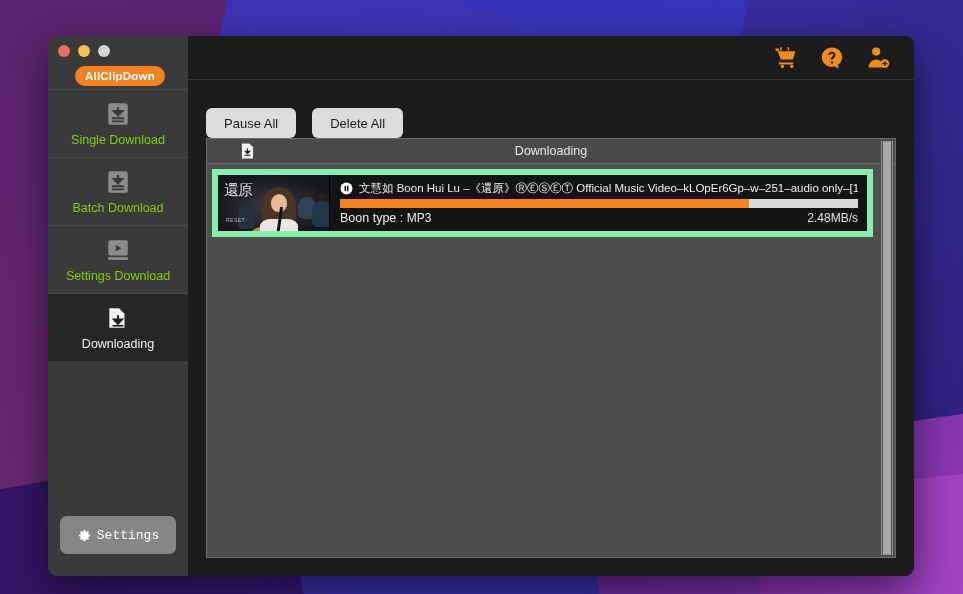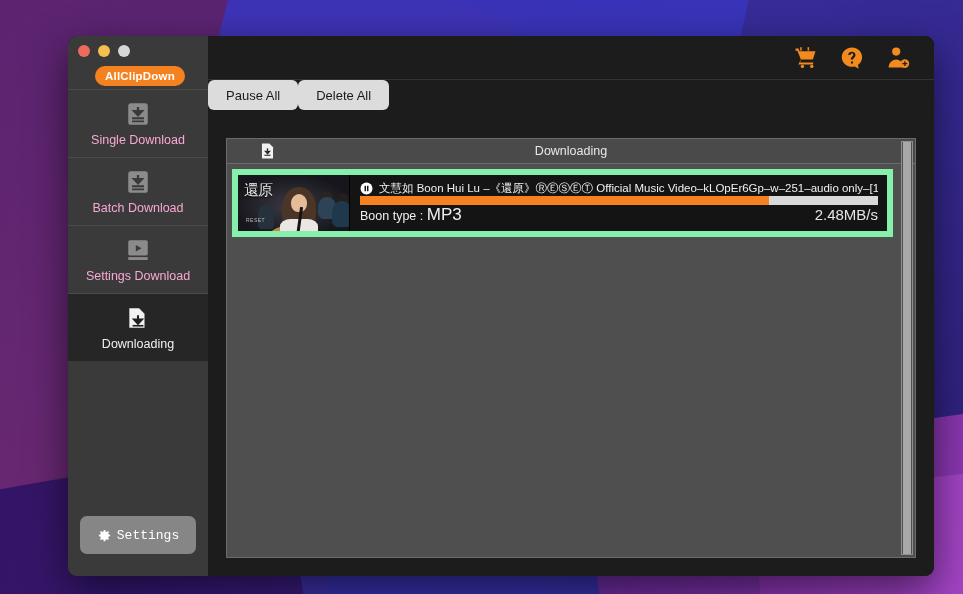--- a/index.html
+++ b/index.html
@@ -51,21 +51,20 @@
 
   
   #window{
     position:absolute; left:48px; top:36px;
     width:866px; height:540px;
     background:#1c1c1c;
     border-radius:9px;
     overflow:hidden;
     box-shadow:0 14px 40px rgba(0,0,0,.55);
     display:flex;
-    margin-left:20px;
   }
 
   
   #sidebar{
     width:140px; height:100%;
     background:#3a3a3a;
     display:flex; flex-direction:column;
     position:relative;
     flex:none;
   }
@@ -93,21 +92,21 @@
   .nav-item{
     height:68px;
     display:flex; flex-direction:column;
     align-items:center; justify-content:center;
     gap:6px;
     background:#3a3a3a;
     border-bottom:1px solid #4a4a4a;
     cursor:pointer;
   }
   .nav-item.active{ background:#262626; border-bottom-color:#3a3a3a; }
-  .nav-label{ font-size:12.5px; color:#f9a8d4; }
+  .nav-label{ font-size:12.5px; color:#84cc16; }
   .nav-item.active .nav-label{ color:#f0f0f0; }
   .nav-ico{ width:26px; height:26px; display:block; }
   .nav-ico svg{ width:100%; height:100%; display:block; }
   .ico-fill{ fill:#9a9a9a; }
   .nav-item.active .ico-fill{ fill:#f2f2f2; }
 
   .sb-spacer{ flex:1; background:#3a3a3a; }
   .sb-bottom{
     background:#3a3a3a;
     padding:0 12px 22px 12px;
@@ -135,22 +134,22 @@
     background:#1c1c1c;
     border-bottom:1px solid #333;
     display:flex; align-items:center; justify-content:flex-end;
     padding-right:24px; gap:22px;
   }
   .top-ico{ width:24px; height:24px; cursor:pointer; }
   .top-ico svg{ width:100%; height:100%; display:block; fill:#f28a1e; }
 
   #toolbar{
     height:58px; flex:none;
-    display:flex; align-items:flex-start;
-    
+    display:flex; align-items:flex-end;
+    padding-left:18px; gap:16px;
   }
   .tool-btn{
     height:30px; padding:0 18px;
     background:#dcdcdc; color:#1a1a1a;
     border:none; border-radius:6px;
     font-size:13px; cursor:pointer;
     font-family:"Liberation Sans", sans-serif;
   }
 
   #list-panel{
@@ -269,22 +268,22 @@
     position:relative; overflow:hidden;
   }
   .progress-fill{
     position:absolute; left:0; top:0; bottom:0;
     background:#f58220;
   }
   .row-meta{
     display:flex; align-items:baseline; justify-content:space-between;
   }
   .meta-left{ font-size:12.5px; color:#efefef; }
-  .meta-left .ftval{ font-size:17px; }
-  .meta-right{ font-size:15px; color:#e4e4e4;text-align:right; }
+  .meta-left .ftval{ font-size:12px; }
+  .meta-right{ font-size:12px; color:#e4e4e4;text-align:right; }
 
   #scrollbar{
     position:absolute; right:2px; top:2px; bottom:2px;
     width:12px;
     background:#4f4f4f;
     border:1px solid #8f8f8f;
     cursor:pointer;
   }
   #scroll-thumb{
     position:absolute; left:1px; right:1px; top:0; height:100%;

